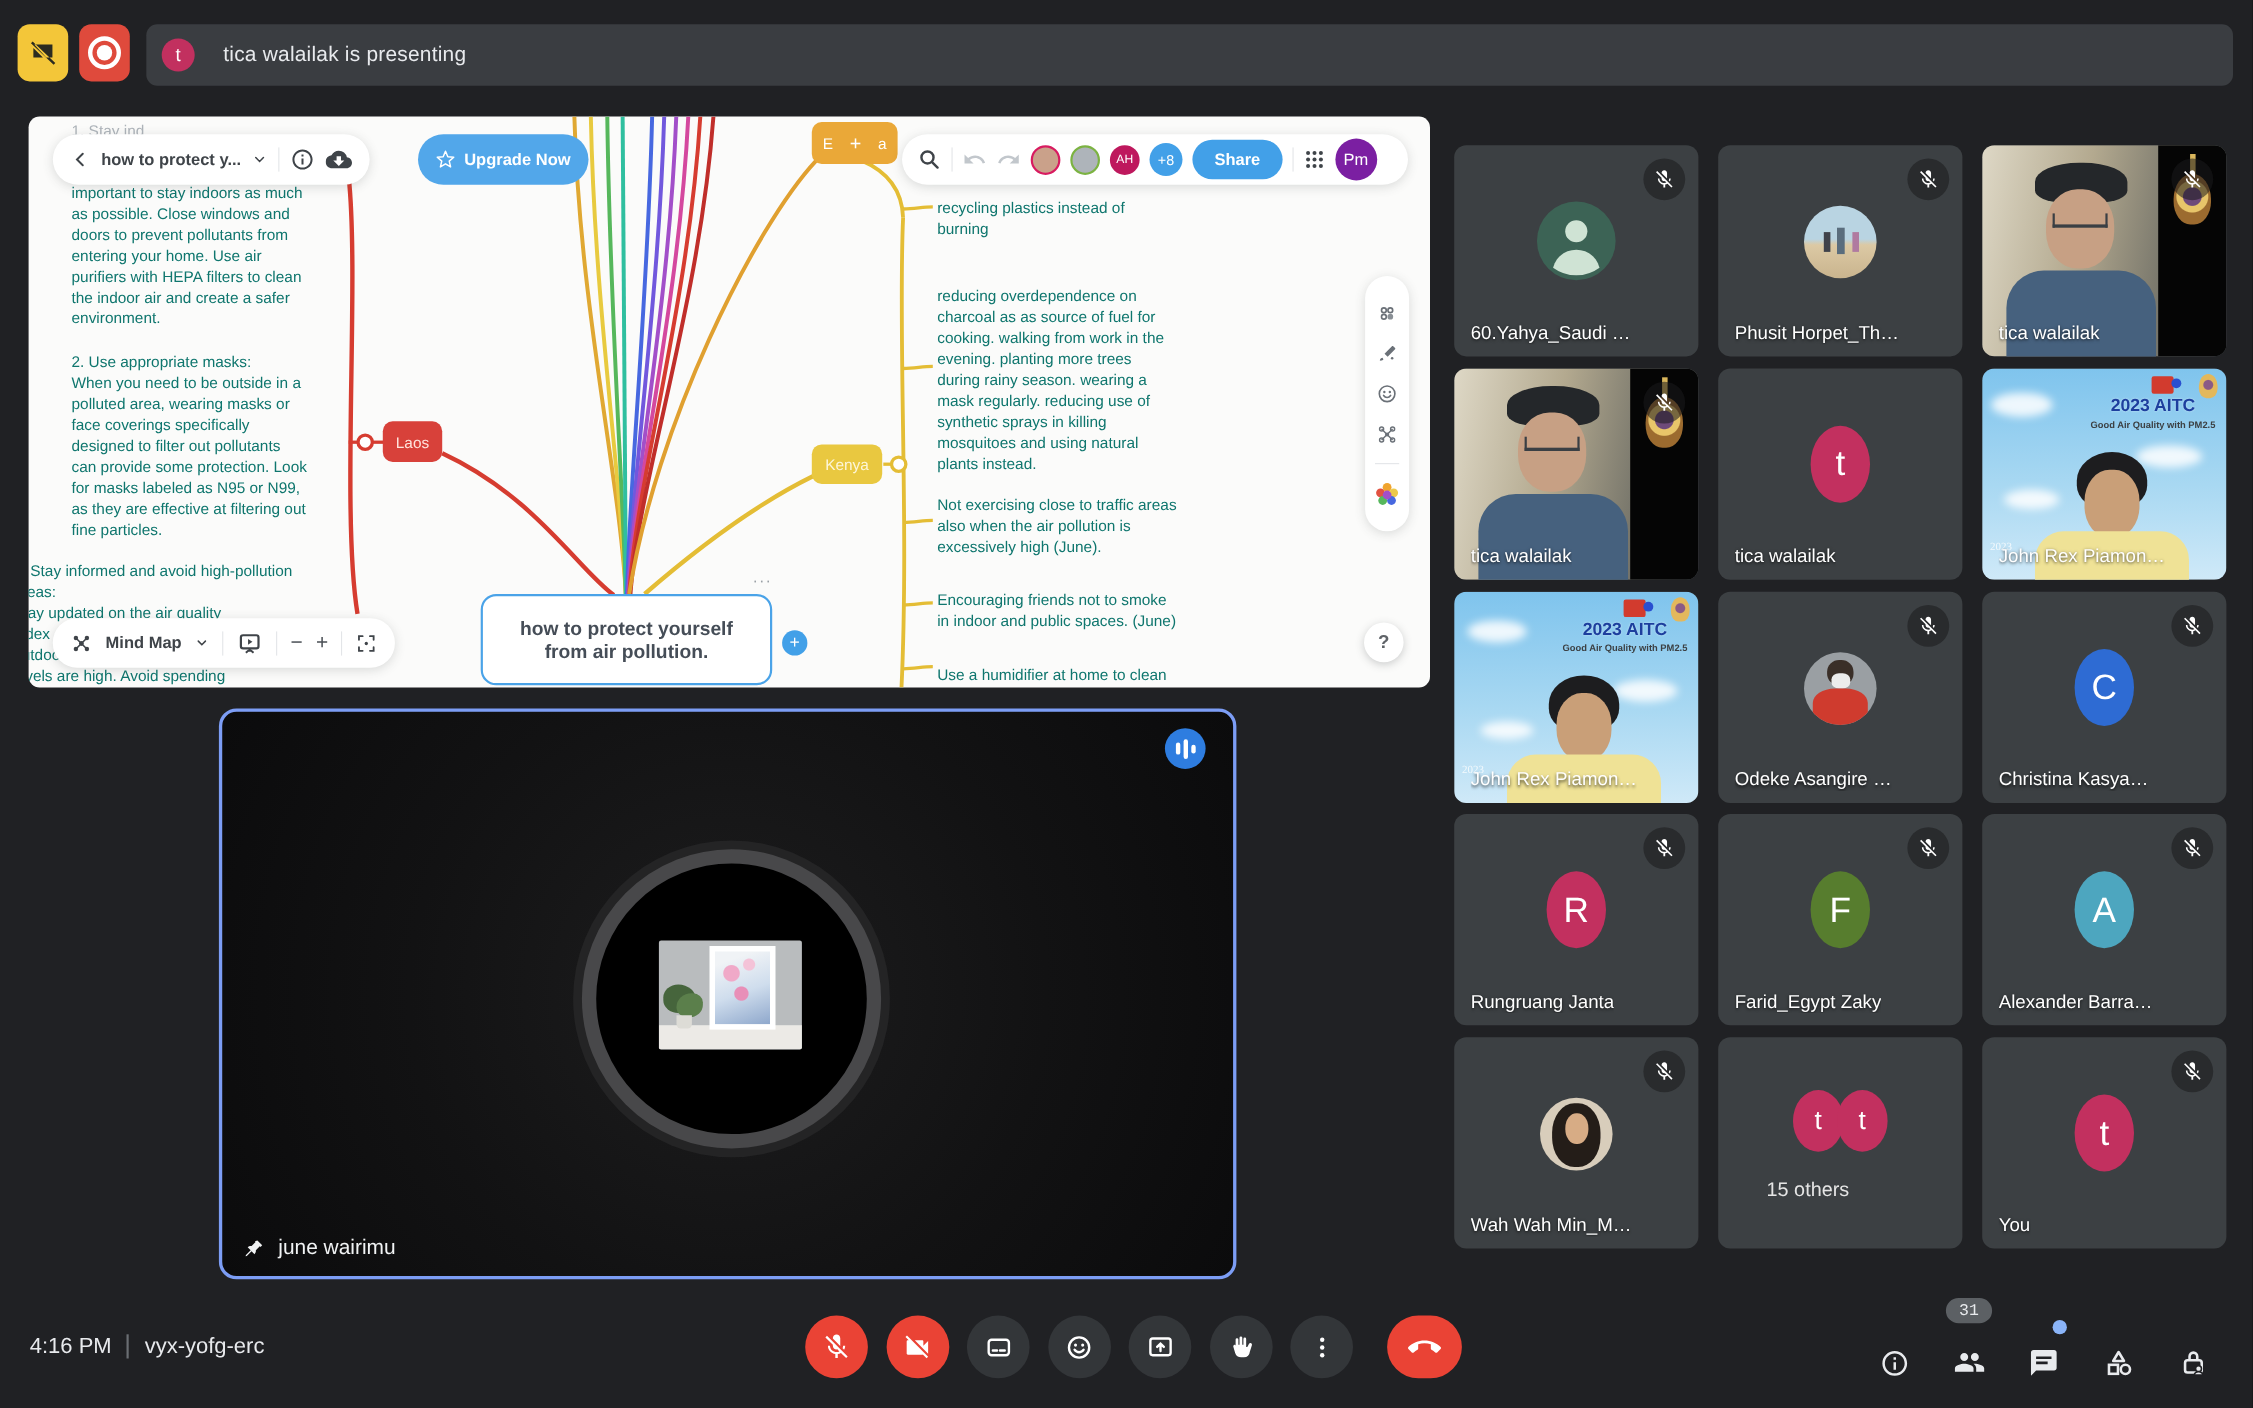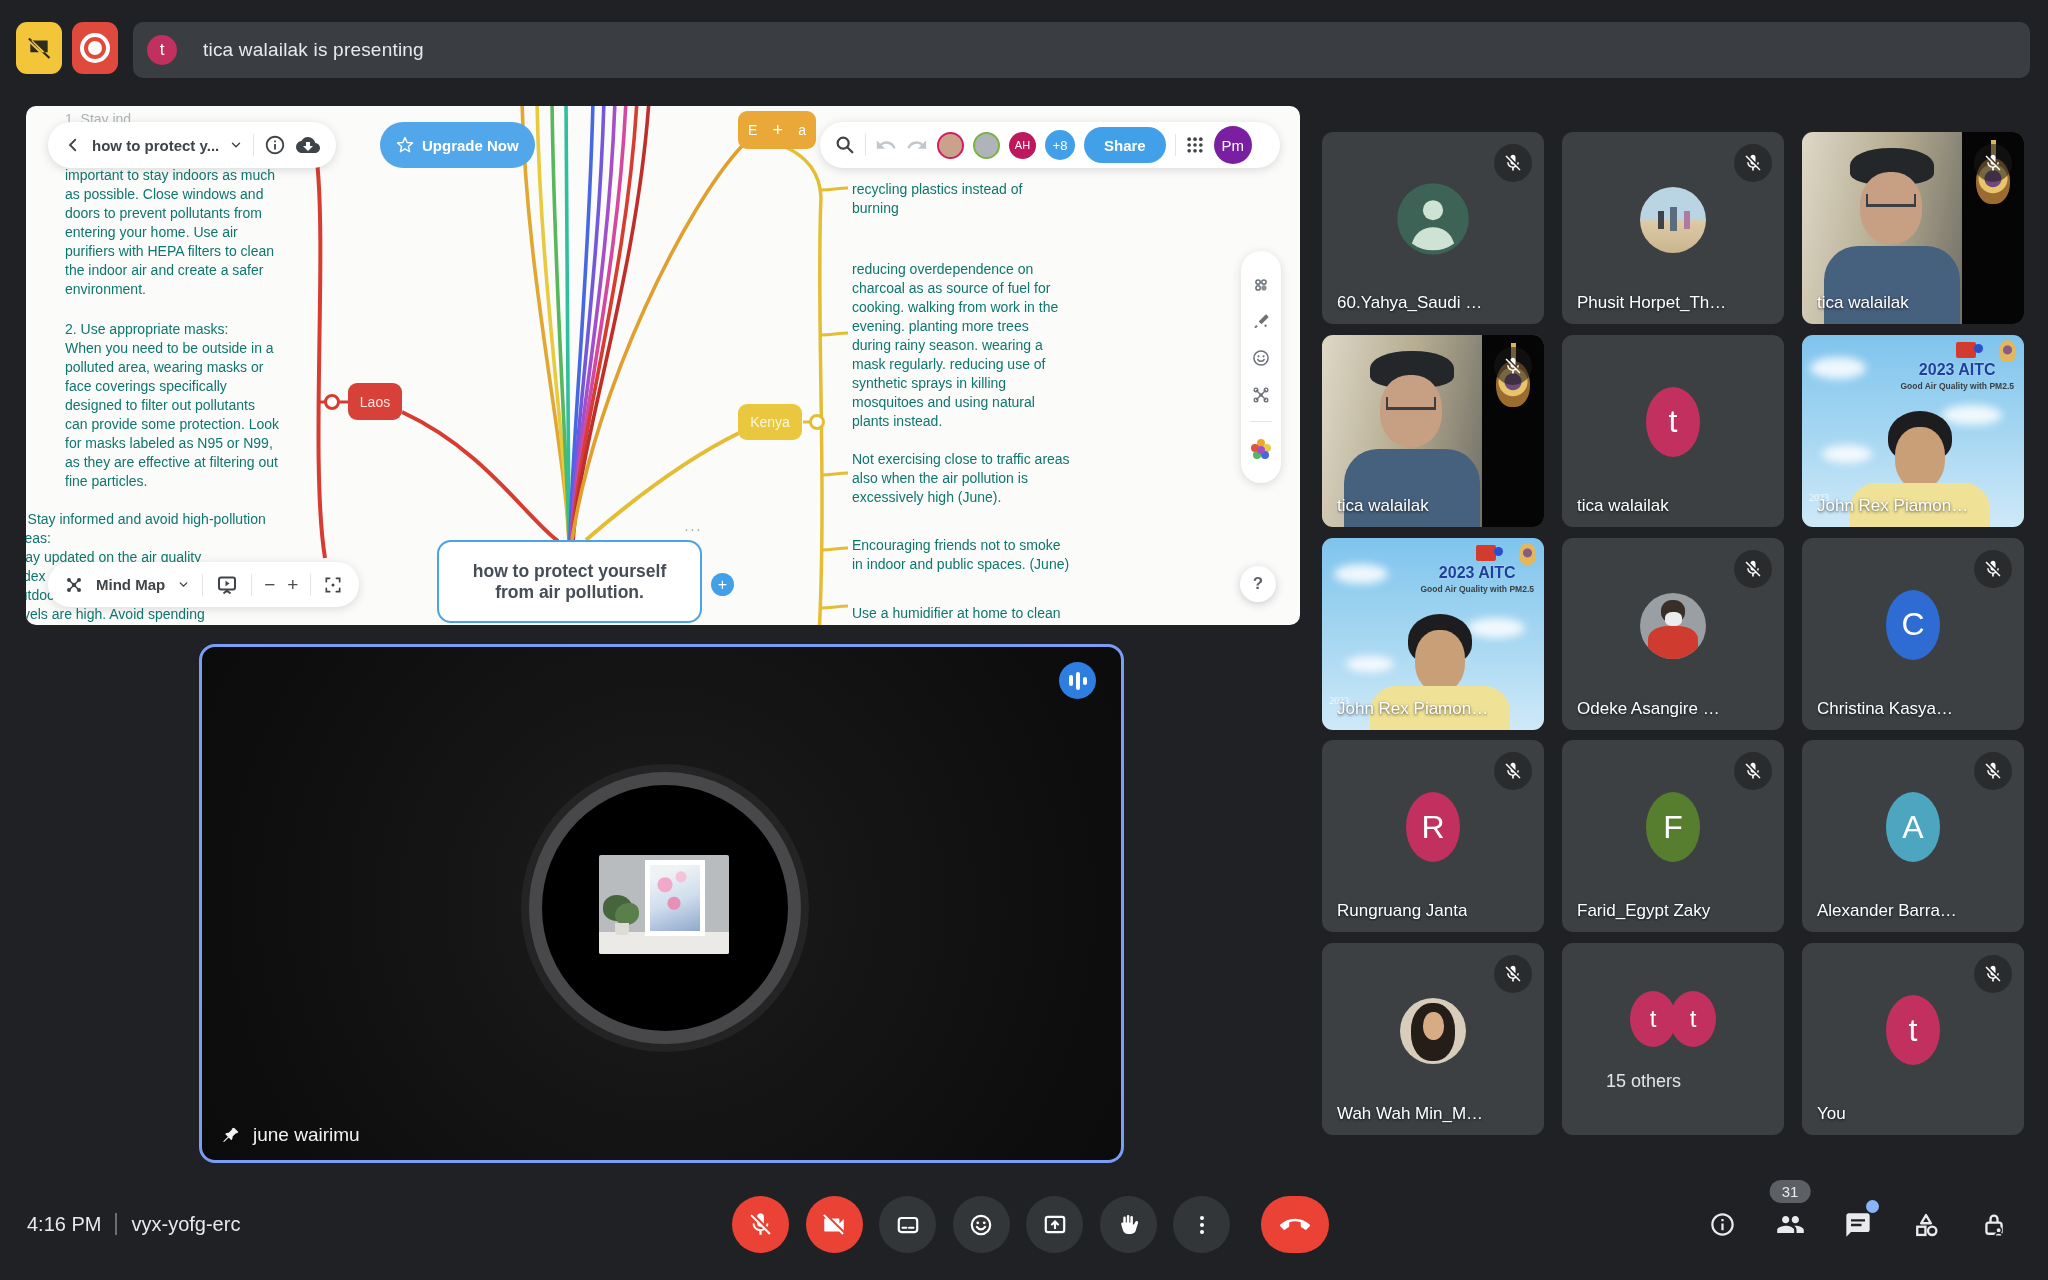--- a/index.html
+++ b/index.html
@@ -145,21 +145,21 @@
   .others-lbl { position:absolute; left:0; right:0; top:128px; text-align:left; color:#e5e5e5; font-size:18px;padding-left:44px; }
 
   
   .bb-left { position:absolute; left:27px; top:1198px; height:52px; display:flex; align-items:center; color:#e8eaed; font-size:20px; }
   .bb-sep { width:2px; height:22px; background:#6a6e73; margin:0 14px; }
   .bb-center { position:absolute; left:732px; top:1196px; display:flex; gap:16.5px; align-items:center; }
   .cbtn { width:57px; height:57px; border-radius:50%; background:#333639; display:flex; align-items:center; justify-content:center; }
   .cbtn.red { background:#ea4335; }
   .endcall { width:68px; height:57px; border-radius:29px; background:#ea4335; display:flex; align-items:center; justify-content:center; margin-left:14px; }
   .bb-right { position:absolute; left:1702px; top:1196px; display:flex; gap:28px; }
-  .rbtn { position:relative; width:40px; height:57px; display:flex; align-items:center; justify-content:center; }
+  .rbtn { position:relative; width:40px; height:57px; display:flex; align-items:flex-end; justify-content:center;font-family:Liberation Mono, monospace; }
   .badge31 { position:absolute; top:-16px; left:50%; transform:translateX(-50%); background:#5c6064; color:#e8eaed;
              font-size:15px; padding:3px 12px; border-radius:13px; }
   .bluedot { position:absolute; top:4px; right:-1px; width:13px; height:13px; border-radius:50%; background:#8ab4f8; }
 </style>
 </head>
 <body>
 
 <div id="page">
 
   <div class="appicon yellow">

